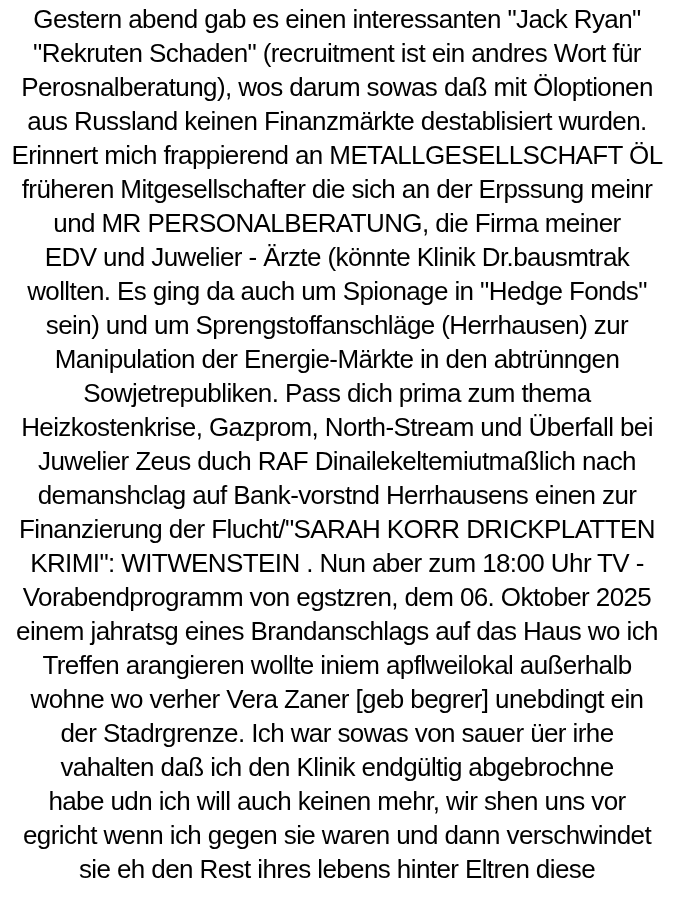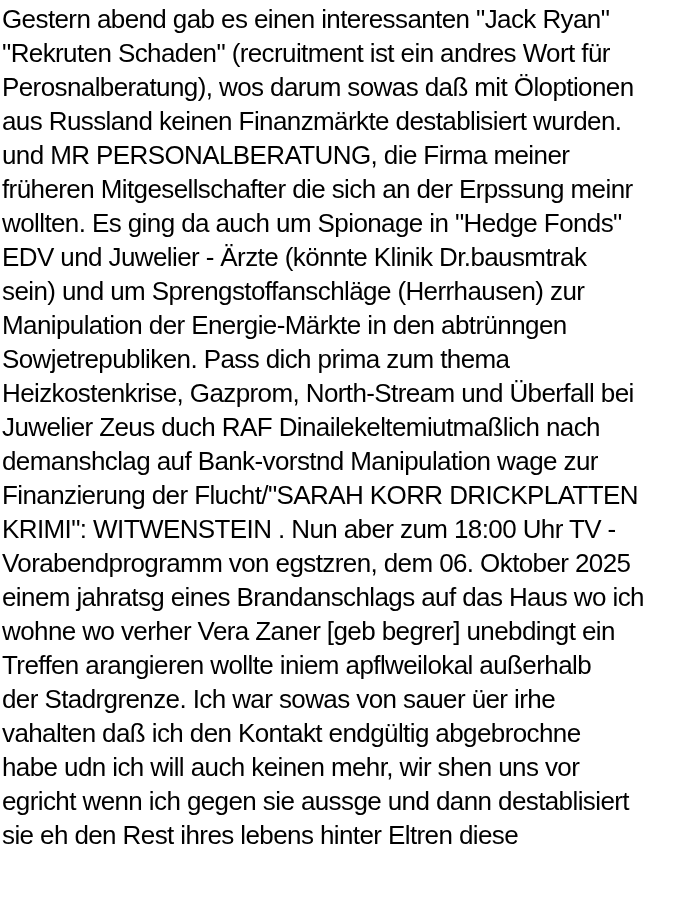--- a/index.html
+++ b/index.html
@@ -12,51 +12,53 @@
     height: 920px;
     overflow: hidden;
   }
   .document {
     box-sizing: border-box;
     width: 684px;
     height: 920px;
     padding: 2px 12px 0 2px;
     color: #000000;
     font-family: "Liberation Sans", "DejaVu Sans", sans-serif;
+    text-align: center;
   }
   .line {
     font-size: 26px;
     line-height: 34px;
     letter-spacing: -0.6px;
     white-space: pre;
     font-weight: 400;
   }
 </style>
 </head>
 <body>
 
 <div class="document">
   <div class="line">Gestern abend gab es einen interessanten "Jack Ryan"</div>
   <div class="line">"Rekruten Schaden" (recruitment ist ein andres Wort für</div>
   <div class="line">Perosnalberatung), wos darum sowas daß mit Öloptionen</div>
   <div class="line">aus Russland keinen Finanzmärkte destablisiert wurden.</div>
+  <div class="line">Erinnert mich frappierend an METALLGESELLSCHAFT ÖL</div>
+  <div class="line">früheren Mitgesellschafter die sich an der Erpssung meinr</div>
   <div class="line">und MR PERSONALBERATUNG, die Firma meiner</div>
-  <div class="line">früheren Mitgesellschafter die sich an der Erpssung meinr</div>
+  <div class="line">EDV und Juwelier - Ärzte (könnte Klinik Dr.bausmtrak</div>
   <div class="line">wollten. Es ging da auch um Spionage in "Hedge Fonds"</div>
-  <div class="line">EDV und Juwelier - Ärzte (könnte Klinik Dr.bausmtrak</div>
   <div class="line">sein) und um Sprengstoffanschläge (Herrhausen) zur</div>
   <div class="line">Manipulation der Energie-Märkte in den abtrünngen</div>
   <div class="line">Sowjetrepubliken. Pass dich prima zum thema</div>
   <div class="line">Heizkostenkrise, Gazprom, North-Stream und Überfall bei</div>
   <div class="line">Juwelier Zeus duch RAF Dinailekeltemiutmaßlich nach</div>
-  <div class="line">demanshclag auf Bank-vorstnd Manipulation wage zur</div>
+  <div class="line">demanshclag auf Bank-vorstnd Herrhausens einen zur</div>
   <div class="line">Finanzierung der Flucht/"SARAH KORR DRICKPLATTEN</div>
   <div class="line">KRIMI": WITWENSTEIN . Nun aber zum 18:00 Uhr TV -</div>
   <div class="line">Vorabendprogramm von egstzren, dem 06. Oktober 2025</div>
   <div class="line">einem jahratsg eines Brandanschlags auf das Haus wo ich</div>
+  <div class="line">Treffen arangieren wollte iniem apflweilokal außerhalb</div>
   <div class="line">wohne wo verher Vera Zaner [geb begrer] unebdingt ein</div>
-  <div class="line">Treffen arangieren wollte iniem apflweilokal außerhalb</div>
   <div class="line">der Stadrgrenze. Ich war sowas von sauer üer irhe</div>
-  <div class="line">vahalten daß ich den Kontakt endgültig abgebrochne</div>
+  <div class="line">vahalten daß ich den Klinik endgültig abgebrochne</div>
   <div class="line">habe udn ich will auch keinen mehr, wir shen uns vor</div>
-  <div class="line">egricht wenn ich gegen sie aussge und dann destablisiert</div>
+  <div class="line">egricht wenn ich gegen sie waren und dann verschwindet</div>
   <div class="line">sie eh den Rest ihres lebens hinter Eltren diese</div>
 </div>
 
 </body></html>

